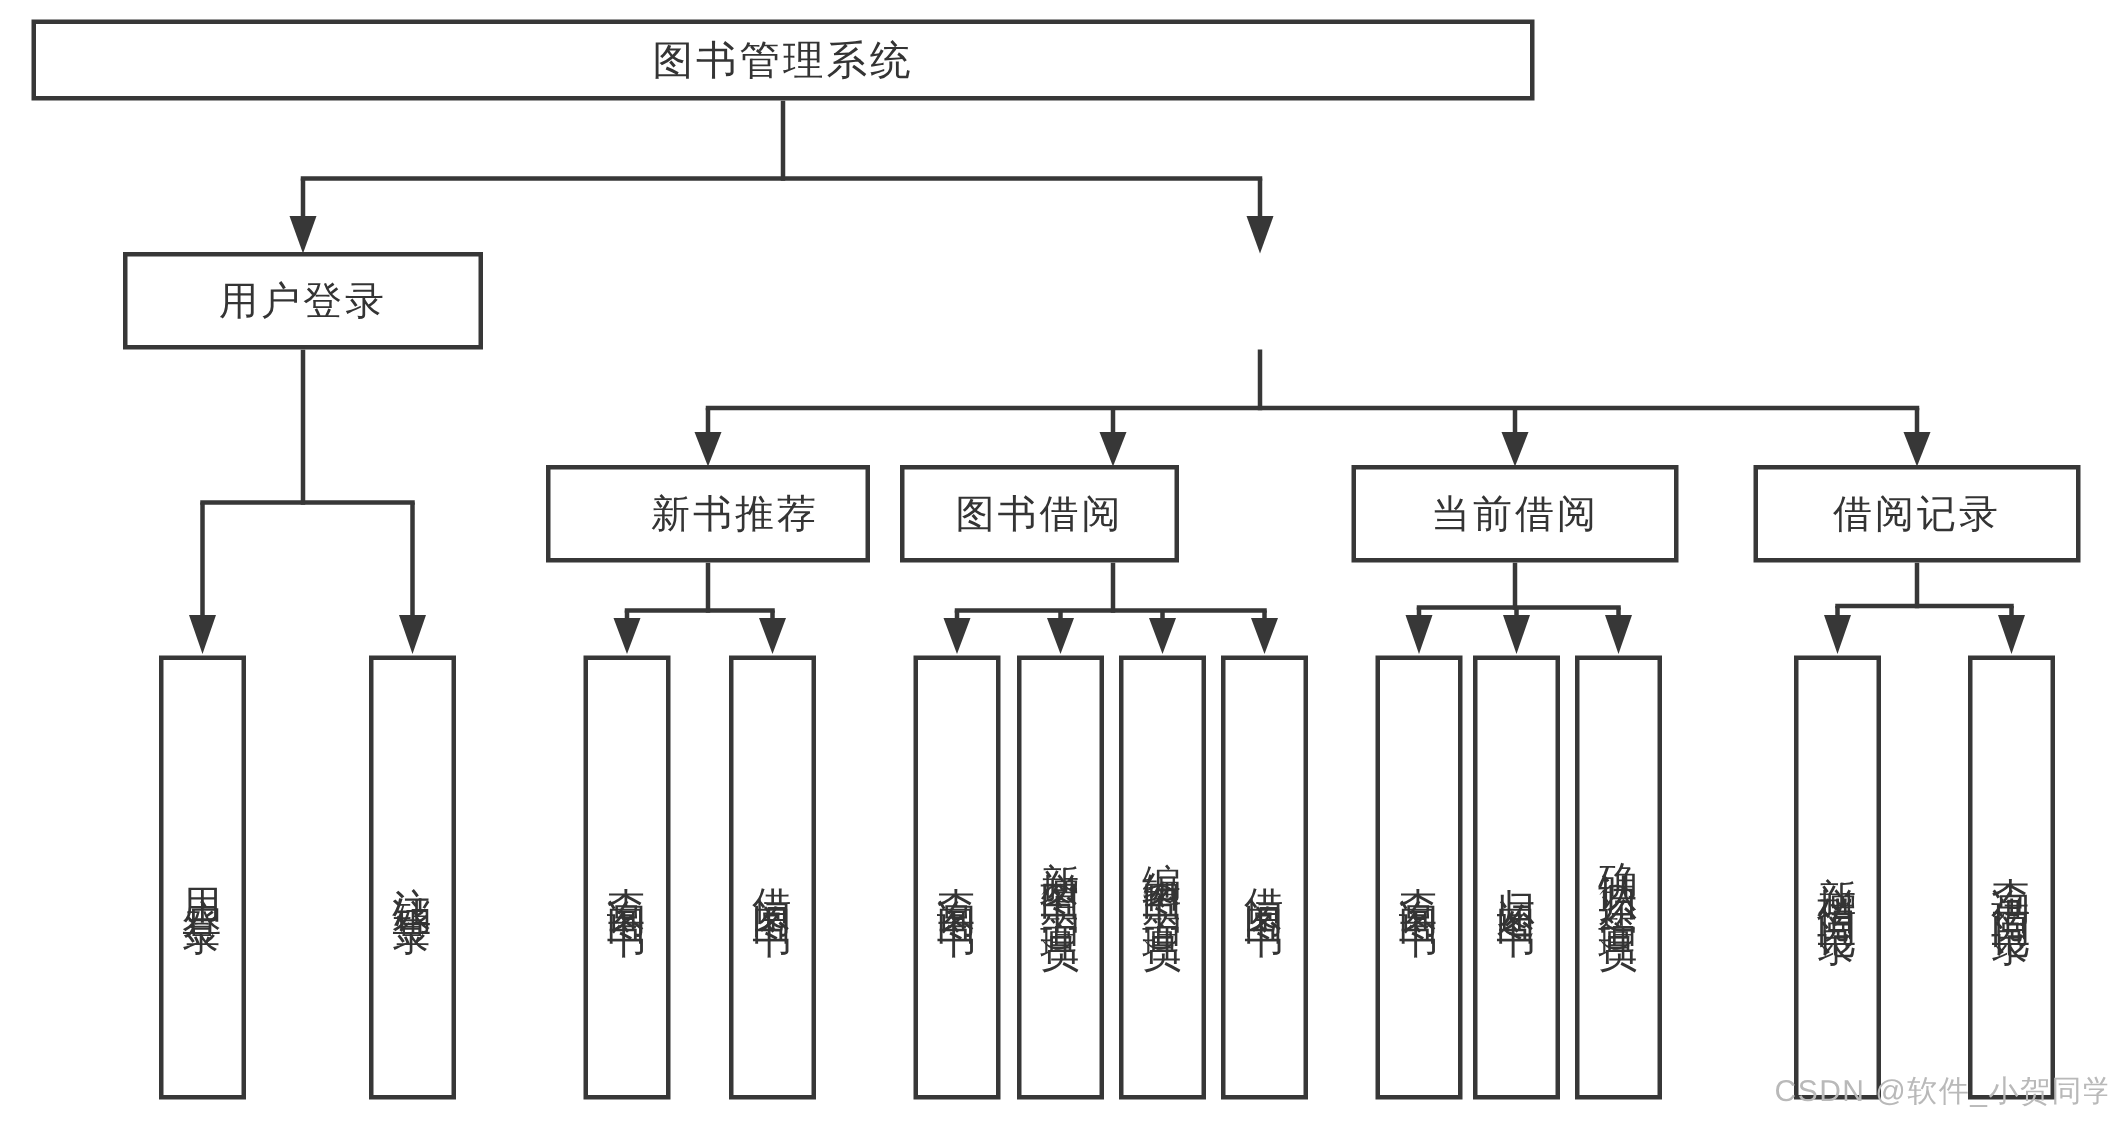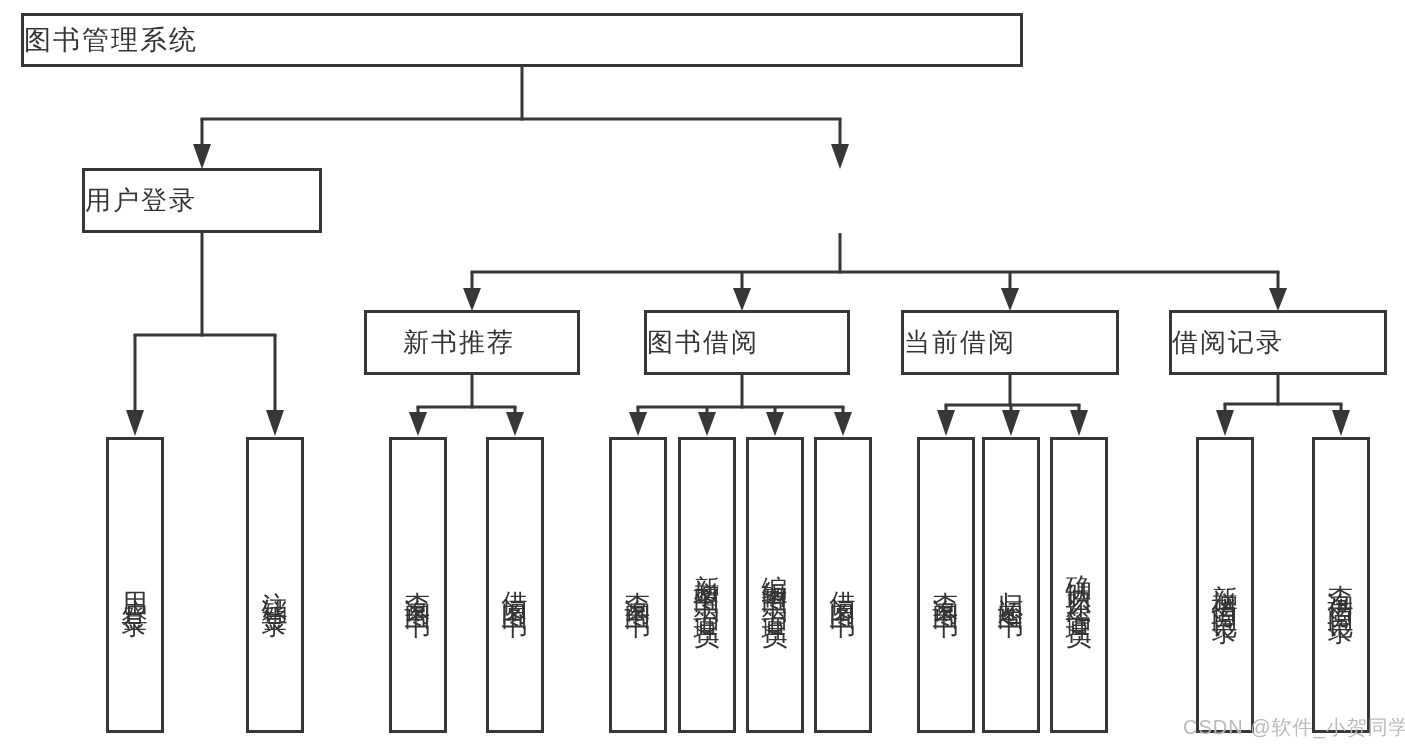--- a/index.html
+++ b/index.html
@@ -19,21 +19,21 @@
   }
   .connectors line { stroke: var(--line, #373737); stroke-width: 3; }
   .connectors polygon { fill: var(--line, #373737); }
   .node {
     position: absolute;
     box-sizing: border-box;
     border: 3px solid var(--line, #373737);
     background: #ffffff;
     display: flex;
     align-items: center;
-    justify-content: flex-start;
+    justify-content: center;
   }
   .node .hlabel {
     font-size: 26px;
     letter-spacing: 2px;
     white-space: nowrap;
     color: var(--text, #343434);
   }
   .root-node { left: 21px; top: 13px; width: 1002px; height: 54px; }
   .root-node .hlabel { font-size: 27px; }
   .lvl2 { top: 168px; height: 65px; }
@@ -155,21 +155,21 @@
     <span class="hlabel">图书管理系统</span>
   </div>
 
   <div class="node lvl2" style="left:82px; width:240px;">
     <span class="hlabel">用户登录</span>
   </div>
 
   <div class="node lvl3" style="left:364px; width:216px;padding-left:36px;">
     <span class="hlabel">新书推荐</span>
   </div>
-  <div class="node lvl3" style="left:644px; width:206px;">
+  <div class="node lvl3" style="left:600px; width:186px;">
     <span class="hlabel">图书借阅</span>
   </div>
   <div class="node lvl3" style="left:901px; width:218px;">
     <span class="hlabel">当前借阅</span>
   </div>
   <div class="node lvl3" style="left:1169px; width:218px;">
     <span class="hlabel">借阅记录</span>
   </div>
 
   <div class="leaf" style="left:106px;">

